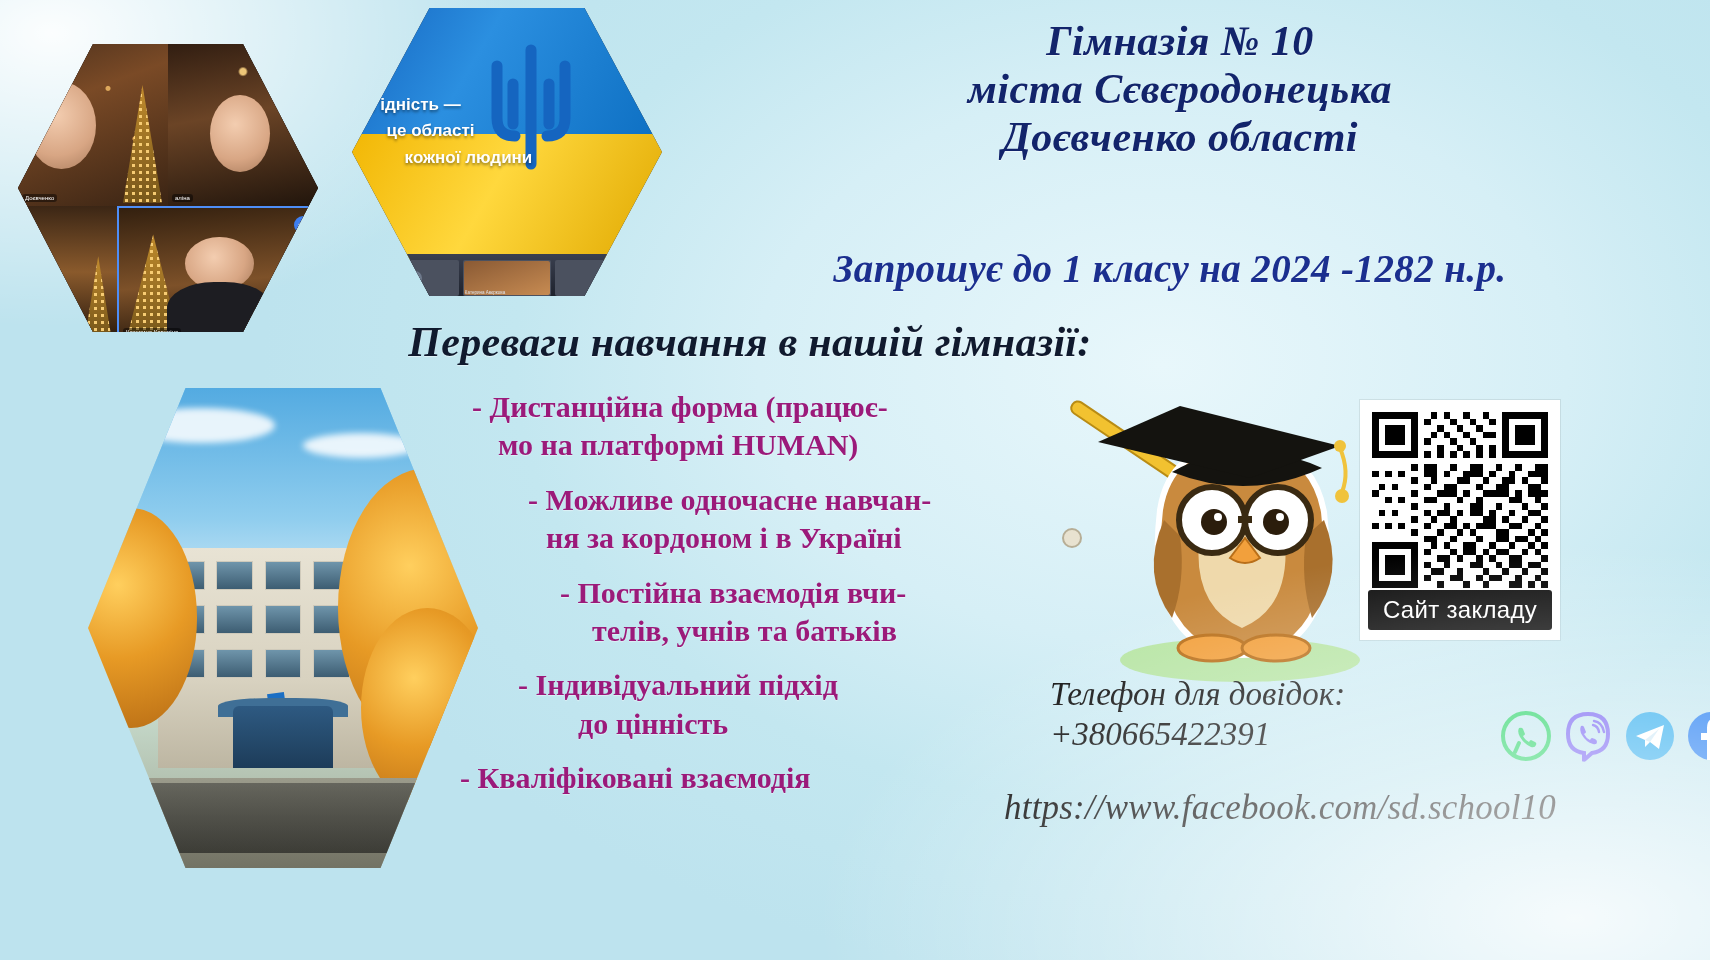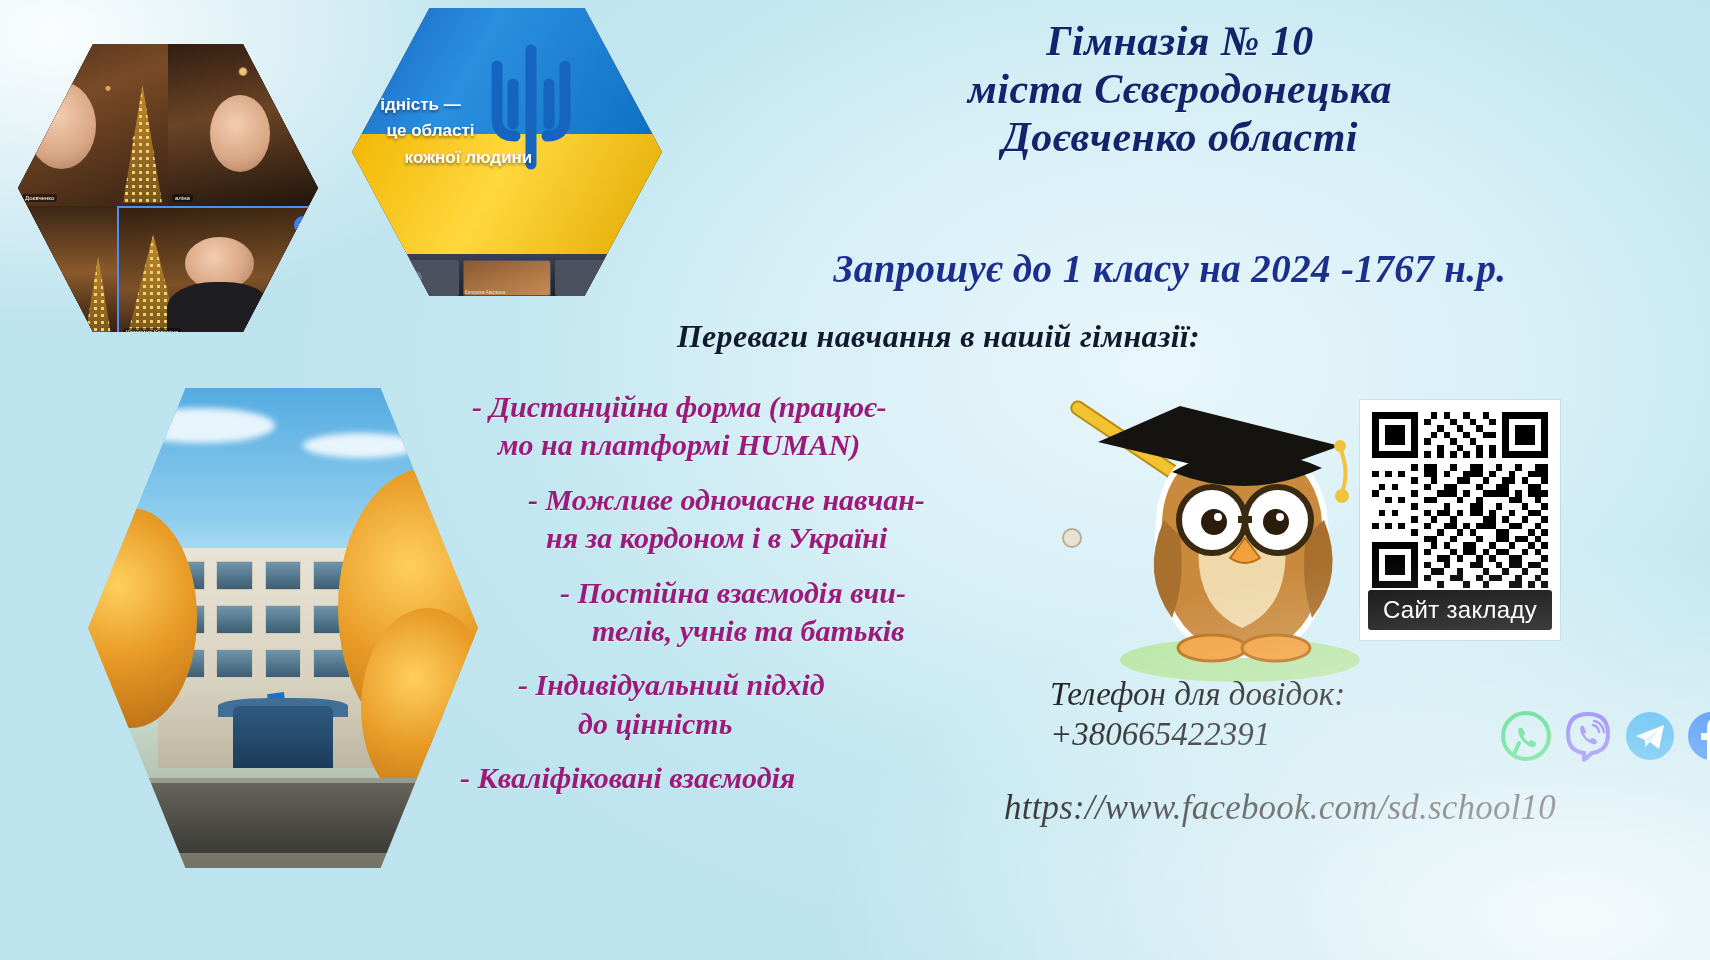--- a/index.html
+++ b/index.html
@@ -120,30 +120,30 @@
      color:#12246b;font-size:42px;line-height:1.14;letter-spacing:.5px;
      text-shadow:0 1px 1px rgba(255,255,255,.55);
   }
   .subtitle{
      position:absolute;left:660px;top:246px;width:1020px;text-align:center;
      font-family:"Liberation Serif", serif;font-style:italic;font-weight:700;
      color:#1b2f8f;font-size:39px;letter-spacing:.4px;
      text-shadow:0 1px 1px rgba(255,255,255,.5);
   }
   .section-head{
-     position:absolute;left:300px;top:318px;width:900px;text-align:right;
+     position:absolute;left:300px;top:318px;width:900px;text-align:center;
      font-family:"Liberation Serif", serif;font-style:italic;font-weight:700;
-     color:#101a2e;font-size:32px;letter-spacing:.3px;
+     color:#101a2e;font-size:42px;letter-spacing:.3px;
      text-shadow:0 1px 1px rgba(255,255,255,.5);
   }
 
   
   .benefits{position:absolute;left:430px;top:388px;width:600px;}
   .benefit{
-     font-family:"Liberation Serif", serif;font-style:italic;font-weight:700;
+     font-family:"Liberation Serif", serif;font-weight:700;
      color:#9b1a7a;font-size:30px;line-height:1.28;margin-bottom:16px;
      text-shadow:0 1px 1px rgba(255,255,255,.45);
   }
   .benefit .l{display:block;}
   .b1{text-align:left;padding-left:42px;}
   .b2{text-align:left;padding-left:98px;}
   .b3{text-align:left;padding-left:130px;}
   .b4{text-align:left;padding-left:88px;}
   .b5{text-align:left;padding-left:30px;}
   .b1 .l:nth-child(2){padding-left:26px;}
@@ -289,21 +289,21 @@
       <div class="sch-sign"></div>
     </div>
   </div>
 
   <div class="title-block">
     <div class="title-line">Гімназія № 10</div>
     <div class="title-line">міста Сєвєродонецька</div>
     <div class="title-line">Доєвченко області</div>
   </div>
 
-  <div class="subtitle">Запрошує до 1 класу на 2024 -1767 н.р.</div>
+  <div class="subtitle">Запрошує до 1 класу на 2024 -1282 н.р.</div>
 
   <div class="section-head">Переваги навчання в нашій гімназії:</div>
 
   <div class="benefits">
     <div class="benefit b1">
       <span class="l">- Дистанційна форма (працює-</span>
       <span class="l">мо на платформі HUMAN)</span>
     </div>
     <div class="benefit b2">
       <span class="l">- Можливе одночасне навчан-</span>

